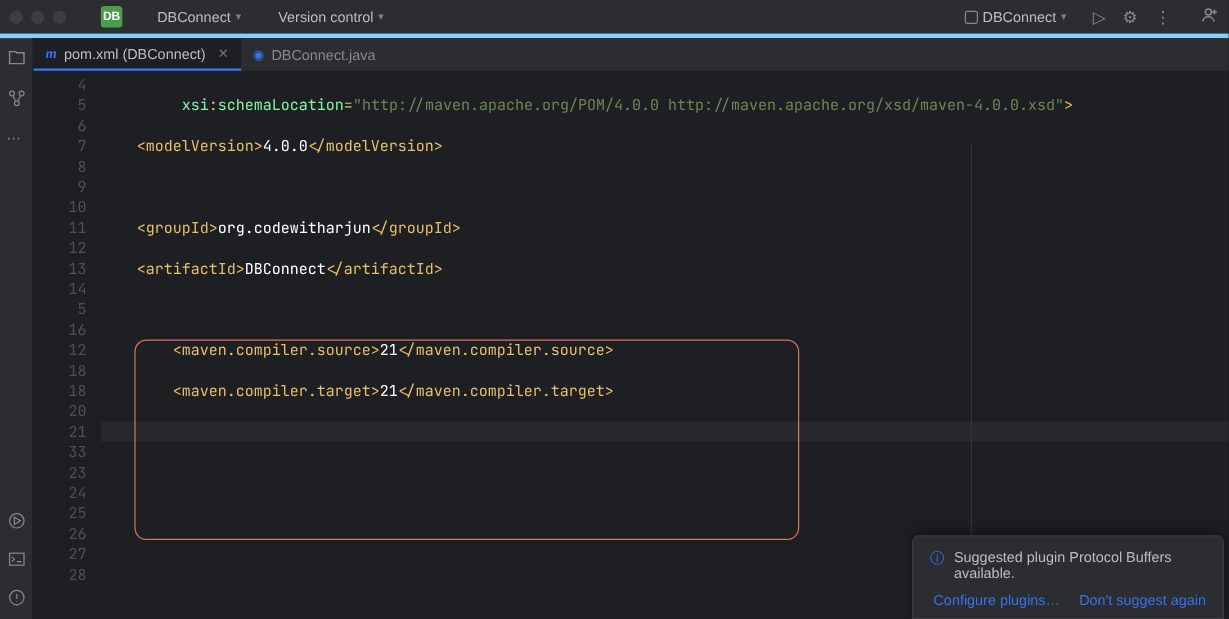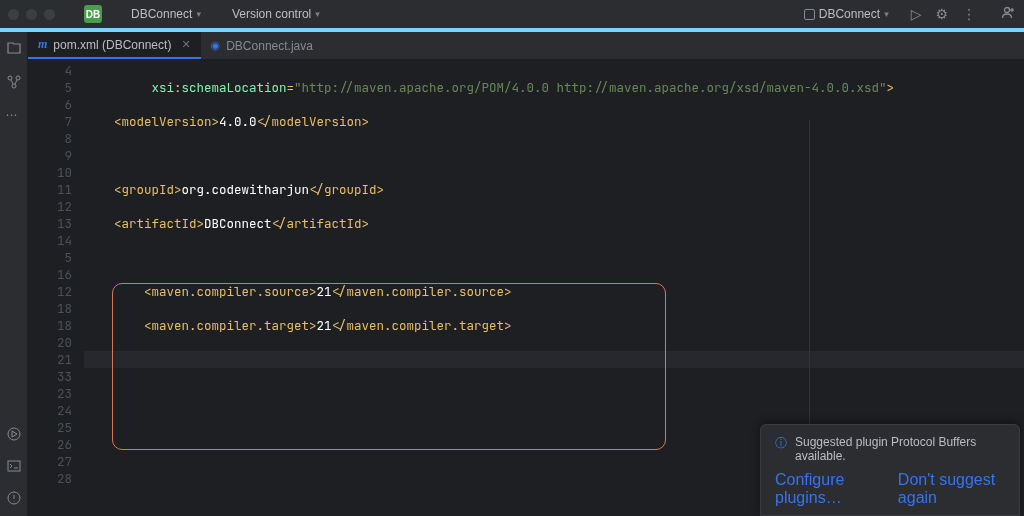--- a/index.html
+++ b/index.html
@@ -32,21 +32,21 @@
   .code-line { height:17px; }
   .hl-line { background:#26282e; }
   .tag { color:#e8bf6a; }
   .attr { color:#86efac; }
   .str { color:#6a8759; }
   .txt { color:#ffffff; }
   .highlight-box { position:absolute; border:1.5px solid #d9775a; border-radius:10px; left:84px; top:223px; width:554px; height:167px; pointer-events:none; }
   .notif { position:absolute; right:4px; bottom:0; background:#2b2d30; border:1px solid #393b40; border-radius:6px 6px 0 0; padding:10px 14px 8px 14px; width:260px; box-shadow:0 -2px 10px rgba(0,0,0,.4); }
   .notif-msg { display:flex; gap:8px; align-items:flex-start; color:#bcbec4; font-size:12px; }
   .info-icon { color:#3574f0; font-size:12px; }
-  .notif-actions { display:flex; justify-content:flex-end; gap:16px; margin-top:8px; font-size:16px; }
+  .notif-actions { display:flex; justify-content:flex-end; gap:16px; margin-top:8px; font-size:12px; }
   .link { color:#3574f0; cursor:pointer; }
   .right-edge { position:absolute; right:214px; top:60px; bottom:0; width:1px; background:#313438; }
 </style>
 </head>
 <body>
 
 <div class="titlebar">
   <div class="traffic-lights">
       <span></span>
       <span></span>

